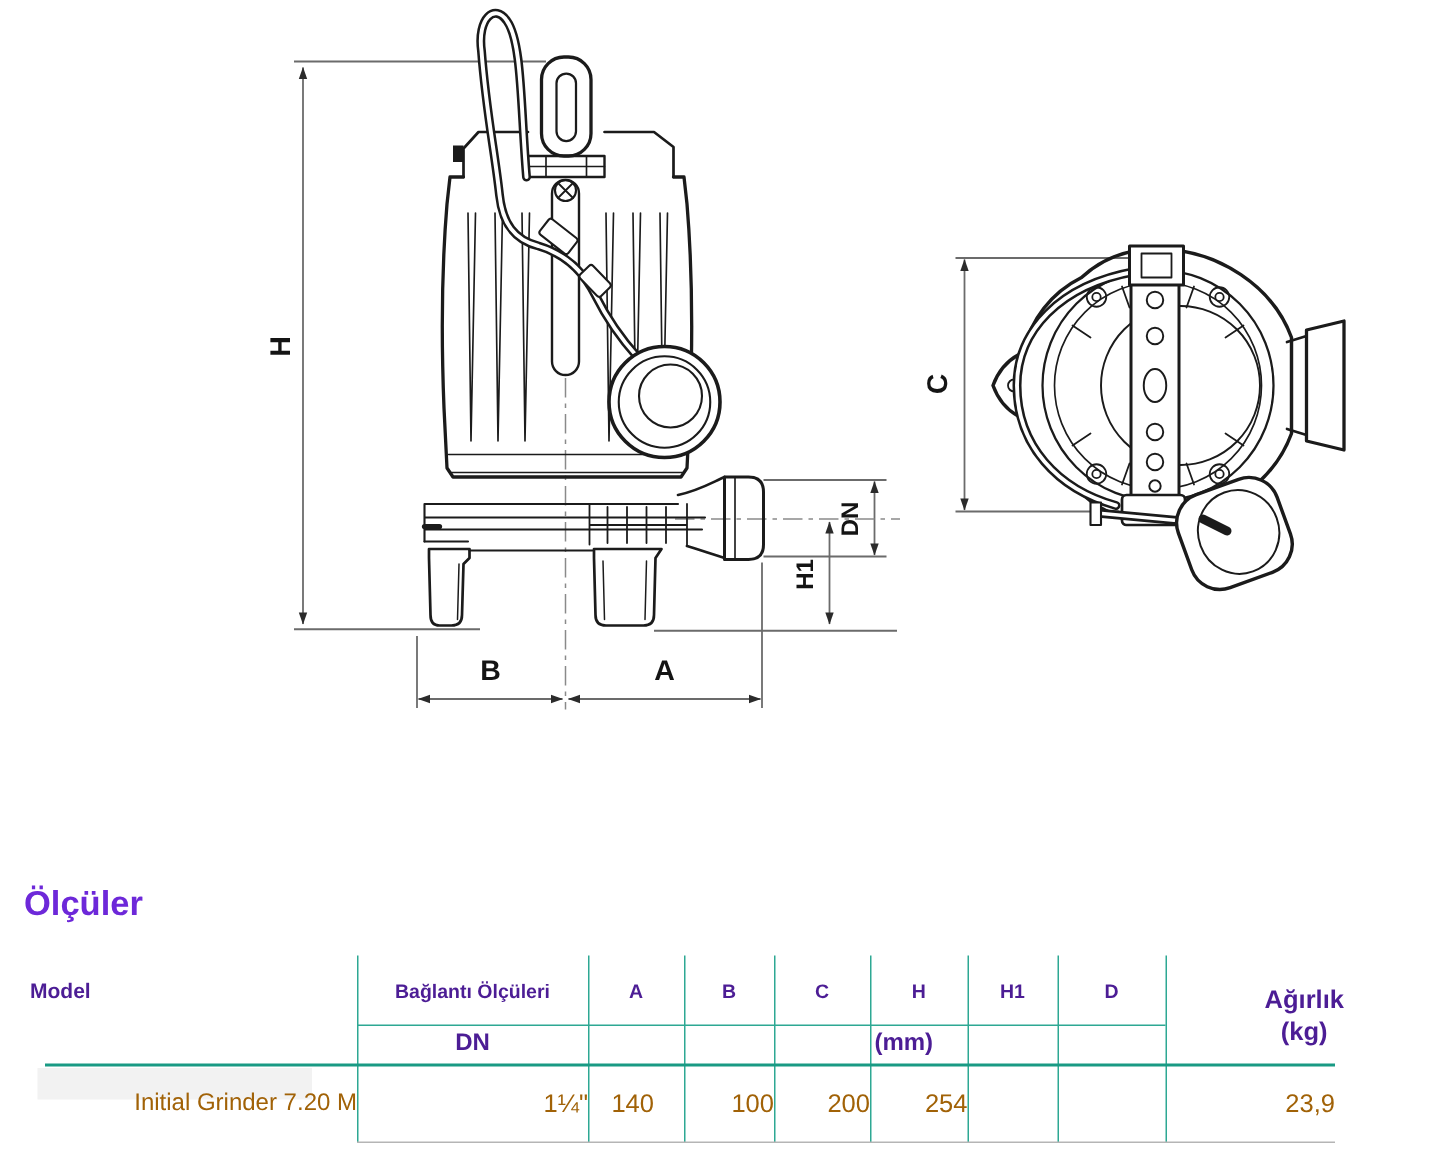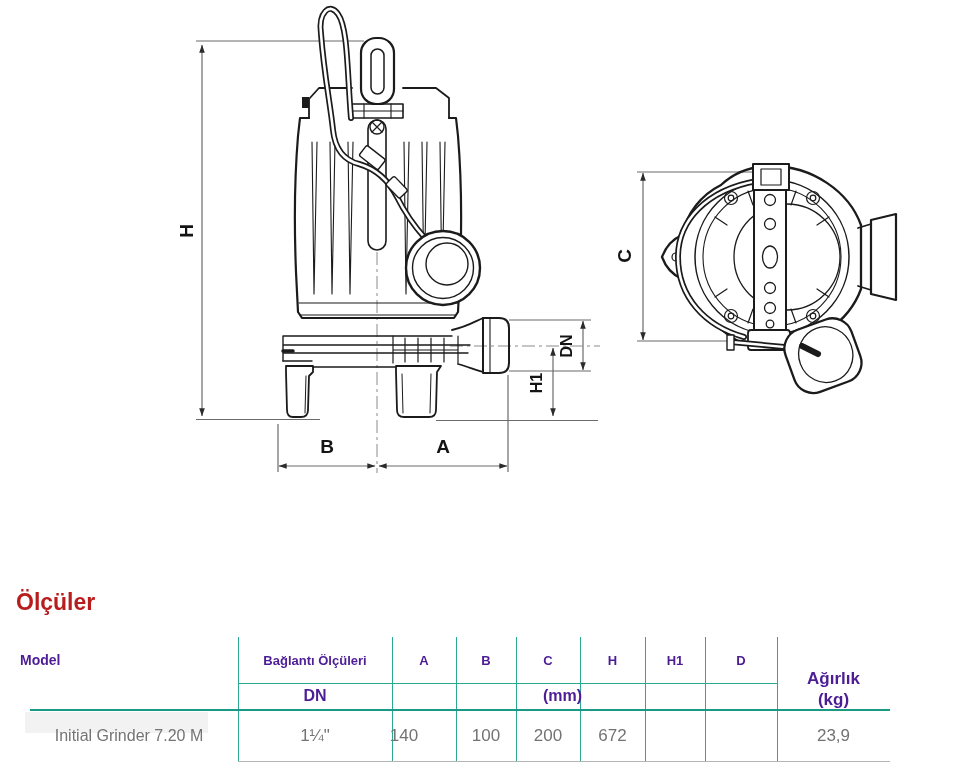--- a/index.html
+++ b/index.html
@@ -2,39 +2,39 @@
 <html><head>
 <meta charset="utf-8">
 <style>
   html,body{margin:0;padding:0;background:#fff;}
   .page{position:relative;width:955px;height:776px;background:#ffffff;overflow:hidden;
         font-family:"Liberation Sans","DejaVu Sans",sans-serif;}
   svg text{font-family:"Liberation Sans","DejaVu Sans",sans-serif;}
   .dim-label{font-weight:bold;font-size:19px;fill:#141414;}
   .dim-label-sm{font-weight:bold;font-size:16px;fill:#141414;}
 
-  .section-title{position:absolute;left:16px;top:589px;font-size:23px;font-weight:bold;color:#b91c1c;}
+  .section-title{position:absolute;left:16px;top:589px;font-size:23px;font-weight:bold;color:#6d28d9;}
 
   .tbl{position:absolute;left:18px;top:637px;width:872px;height:126px;}
   .vline{position:absolute;top:0;width:1px;height:125px;background:#2da893;}
   .hline1{position:absolute;left:220px;top:46px;width:539px;height:1px;background:#2da893;}
   .teal-rule{position:absolute;left:12px;top:72px;width:860px;height:2px;background:#199a84;}
   .bottom-rule{position:absolute;left:220px;top:124px;width:652px;height:1px;background:#b5b5b5;}
   .row-shade{position:absolute;left:7px;top:75px;width:183px;height:21px;background:#f2f2f2;}
 
   .hcell{position:absolute;display:flex;align-items:center;justify-content:center;
          color:#4c1d95;font-weight:bold;text-align:center;}
   .hc-r1{top:0;height:46px;font-size:13px;}
   .hc-r2{top:46px;height:26px;font-size:16px;}
-  .hc-span{top:16px;height:72px;}
+  .hc-span{top:4px;height:72px;padding-left:36px;}
   .hc-model{top:0;height:46px;justify-content:flex-start;font-size:14px;}
   .wt2{line-height:1.25;font-size:17px;}
 
-  .dcell{position:absolute;top:74px;height:50px;line-height:50px;text-align:center;
-         color:#737373;font-size:17px;}
+  .dcell{position:absolute;top:74px;height:50px;line-height:50px;text-align:right;
+         color:#a16207;font-size:17px;}
   .dcell.model{font-size:16px;}
 </style>
 </head>
 <body>
 
 <div class="page">
 
   
   <svg width="955" height="580" viewBox="0 0 955 580">
     <defs>
@@ -210,24 +210,24 @@
     <div class="hcell hc-r1" style="left:627px;width:60px">H1</div>
     <div class="hcell hc-r1" style="left:687px;width:72px">D</div>
     <div class="hcell hc-span wt2" style="left:759px;width:113px">
       <div>
           <div>Ağırlık</div>
           <div>(kg)</div>
         </div>
     </div>
 
     <div class="hcell hc-r2" style="left:220px;width:154px">DN</div>
-    <div class="hcell hc-r2" style="left:352px;width:385px">(mm)</div>
+    <div class="hcell hc-r2" style="left:392px;width:385px">(mm)</div>
 
     <div class="dcell model" style="left:2px;width:218px">Initial Grinder 7.20 M</div>
     <div class="dcell" style="left:220px;width:154px">1¼"</div>
     <div class="dcell" style="left:354px;width:64px">140</div>
     <div class="dcell" style="left:438px;width:60px">100</div>
     <div class="dcell" style="left:498px;width:64px">200</div>
-    <div class="dcell" style="left:562px;width:65px">672</div>
+    <div class="dcell" style="left:562px;width:65px">254</div>
     <div class="dcell" style="left:759px;width:113px">23,9</div>
   </div>
 
 </div>
 
 </body></html>

